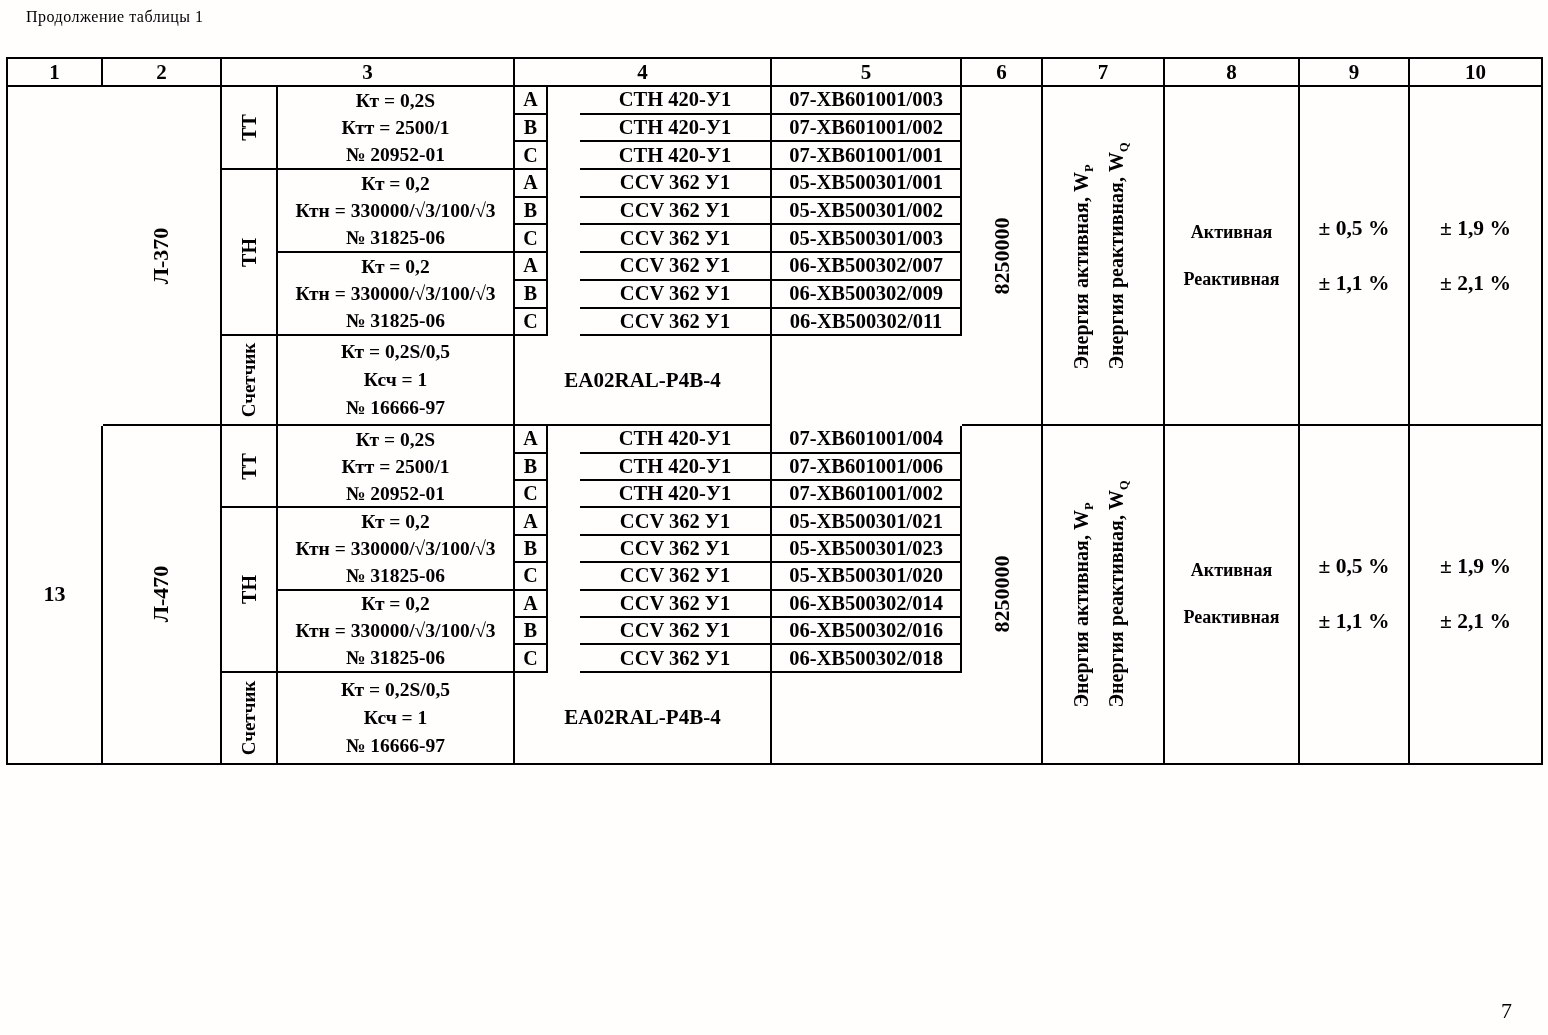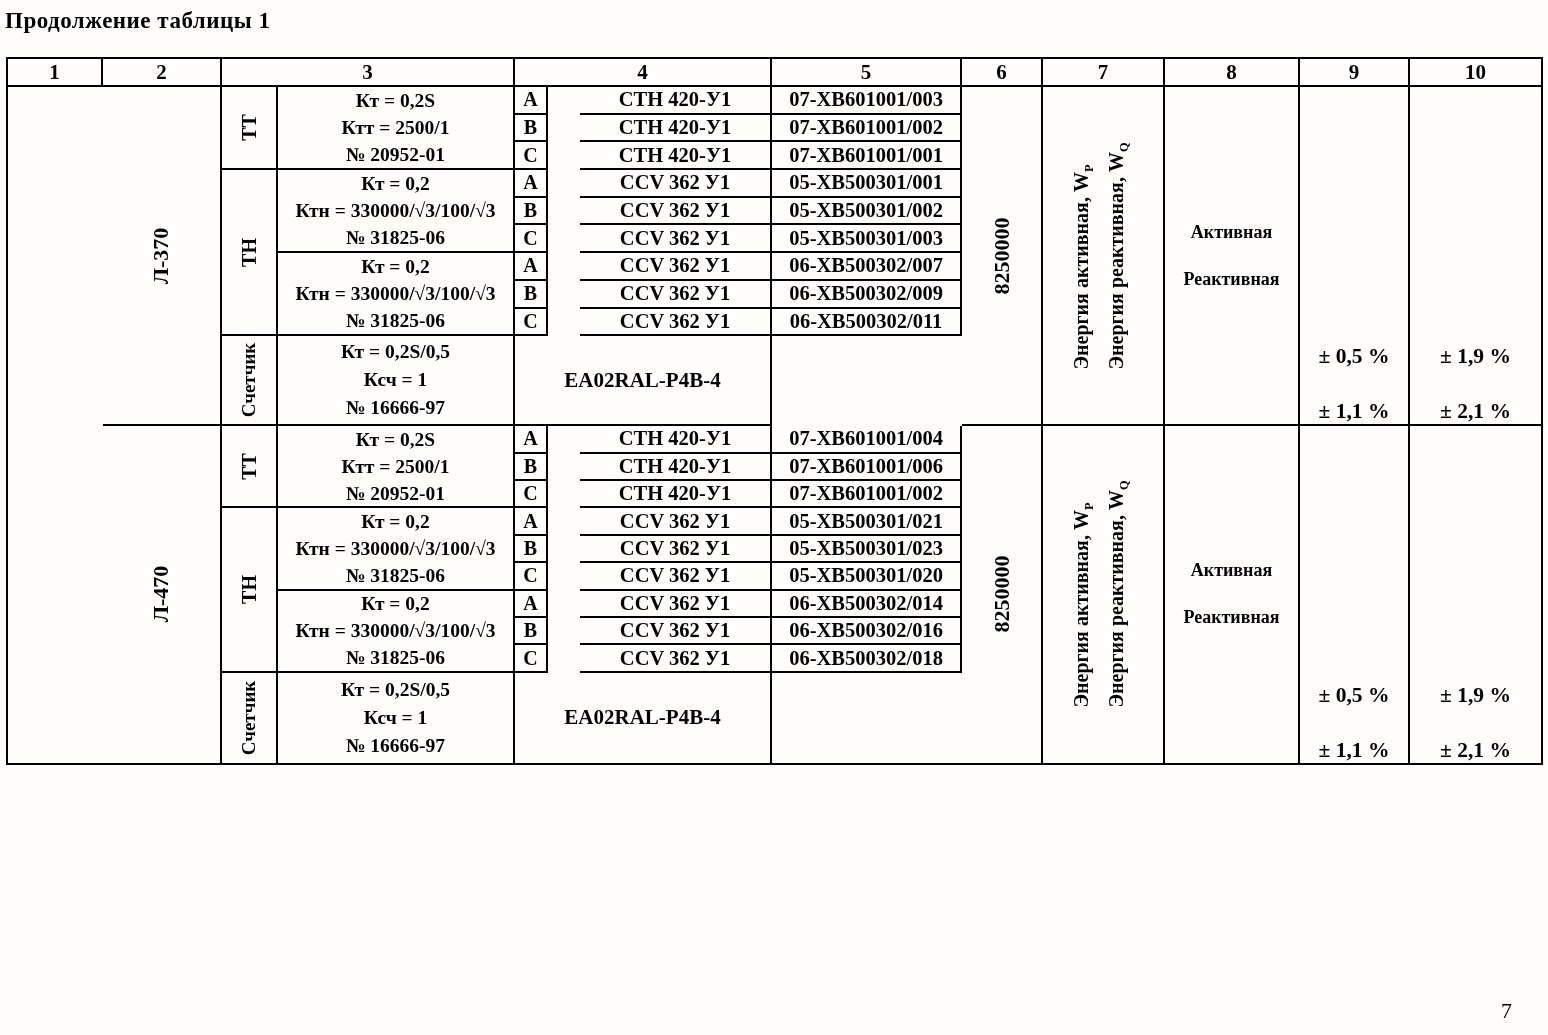--- a/index.html
+++ b/index.html
@@ -8,23 +8,23 @@
     position: relative;
     width: 1548px;
     height: 1035px;
     background: #fffefd;
     color: #000;
     font-family: "Liberation Serif", "DejaVu Serif", serif;
     overflow: hidden;
   }
   .doc-title {
     position: absolute;
-    left: 5px; top: 8px;
-    font-size: 23px;
-    font-weight: 700;
+    left: 26px; top: 8px;
+    font-size: 16px;
+    font-weight: 400;
     letter-spacing: 0.5px;
   }
   .page-number {
     position: absolute;
     left: 1501px; top: 998px;
     font-size: 22px;
     font-weight: 400;
   }
   .tbl {
     position: absolute;
@@ -56,21 +56,21 @@
   .params { flex-direction: column; font-size: 19.5px; line-height: 27px; text-align: right; }
   .mparams { line-height: 28px; }
   .phase { font-size: 20px; }
   .dtype { font-size: 20.5px; margin-left: 32px; }
   .serial { font-size: 20.5px; }
   .mtype, .mserial { font-size: 21px; }
   .reading { font-size: 22px; }
   .energy .vt { font-size: 20px; line-height: 27px; text-align: left; }
   .energy sub { font-size: 0.62em; }
   .cats { flex-direction: column; font-size: 18px; gap: 26px; }
-  .errs { flex-direction: column; font-size: 21.5px; gap: 30px; justify-content: flex-end; }
+  .errs { flex-direction: column; font-size: 21.5px; gap: 30px; }
 </style>
 </head>
 <body>
 
 <div class="page">
 
   <div class="doc-title">Продолжение таблицы 1</div>
 
   <div class="tbl">
 
@@ -164,20 +164,21 @@
     </div>
     <div class="c errs" style="grid-area:2/11/12/12">
       <span>± 0,5 %</span>
       <span>± 1,1 %</span>
     </div>
     <div class="c errs nr" style="grid-area:2/12/12/13">
       <span>± 1,9 %</span>
       <span>± 2,1 %</span>
     </div>
 
+    <div class="c num nb" style="grid-area:12/1/22/2">13</div>
     <div class="c rot linename nb" style="grid-area:12/2/22/3">
         <span class="vt">Л-470</span>
       </div>
 
     <div class="c rot seclabel" style="grid-area:12/3/15/4">
         <span class="vt">ТТ</span>
       </div>
     <div class="c params" style="grid-area:12/4/15/5">
       <span>Кт = 0,2S</span>
       <span>Ктт =  2500/1</span>

